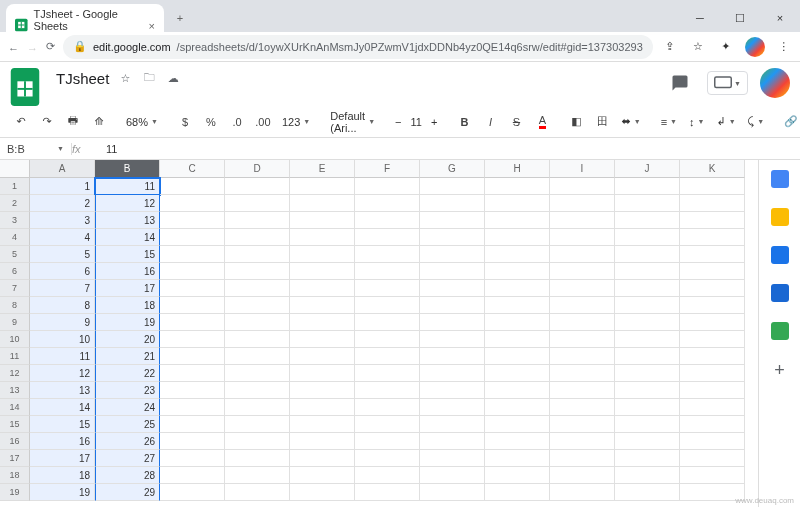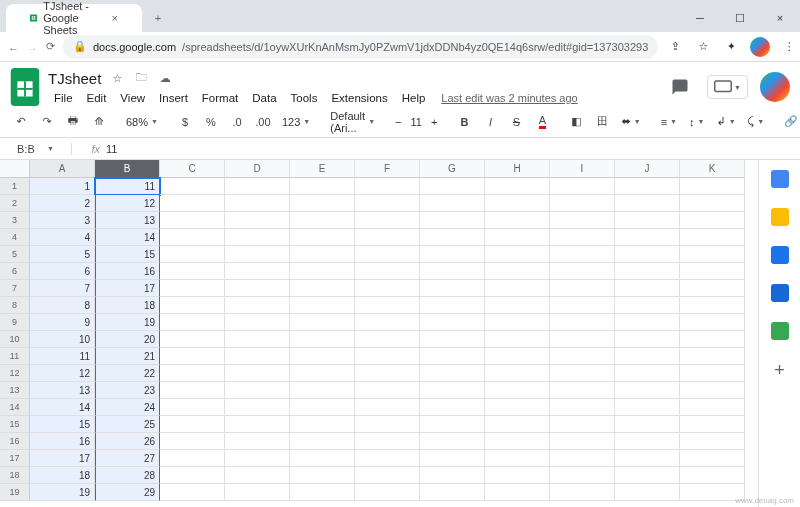--- a/index.html
+++ b/index.html
@@ -1,37 +1,37 @@
 <!DOCTYPE html>
 <html><head>
 <meta charset="utf-8">
 <style>
 * { box-sizing: border-box; margin: 0; padding: 0; font-family: Arial, sans-serif; }
 body { width: 800px; height: 507px; background: #fff; overflow: hidden; font-size: 11px; color: #333; }
 
 
 .browser-top { background: #dee1e6; height: 32px; display: flex; align-items: flex-end; }
-.tab { background: #fff; border-radius: 8px 8px 0 0; height: 28px; width: 136px; margin-left: 6px; display: flex; align-items: center; padding: 0 24px; gap: 6px; font-size: 11px; }
+.tab { background: #fff; border-radius: 8px 8px 0 0; height: 28px; width: 158px; margin-left: 6px; display: flex; align-items: flex-end; padding: 0 9px; gap: 6px; font-size: 11px; }
 .tab-favicon { width: 14px; height: 14px; }
 .tab-close { margin-left: auto; color: #666; cursor: pointer; }
 .new-tab { width: 24px; height: 24px; display: flex; align-items: center; justify-content: center; color: #666; margin-left: 4px; margin-bottom: 2px; }
 .win-ctrl { margin-left: auto; display: flex; }
 .win-btn { width: 40px; height: 28px; display: flex; align-items: center; justify-content: center; color: #333; }
 
 .browser-bar { background: #fff; height: 30px; display: flex; align-items: center; padding: 0 8px; gap: 8px; border-bottom: 1px solid #ddd; }
 .nav-btn { width: 22px; height: 22px; display: flex; align-items: center; justify-content: center; color: #5f6368; border-radius: 50%; }
 .nav-btn.disabled { color: #ccc; }
 .url-bar { flex: 1; background: #f1f3f4; border-radius: 14px; height: 24px; display: flex; align-items: center; padding: 0 10px; font-size: 11px; color: #5f6368; gap: 6px; }
 .url-bar .domain { color: #202124; }
 .ext-icons { display: flex; gap: 10px; align-items: center; }
 .ext-icon { width: 18px; height: 18px; display: flex; align-items: center; justify-content: center; }
 .avatar-sm { width: 20px; height: 20px; border-radius: 50%; background: linear-gradient(135deg,#4caf50,#2196f3,#f44336,#ffc107); }
 
 
-.sheets-header { display: flex; align-items: center; padding: 6px 10px 0 10px; gap: 8px; }
+.sheets-header { display: flex; align-items: flex-start; padding: 6px 10px 0 10px; gap: 16px; }
 .sheets-logo { width: 30px; height: 38px; }
 .title-area { flex: 1; }
 .title-row { display: flex; align-items: center; gap: 8px; height: 20px; }
 .doc-title { font-size: 15px; color: #202124; }
 .title-icon { color: #5f6368; width: 16px; height: 16px; display: flex; align-items: center; justify-content: center; }
 .menu-row { display: flex; gap: 2px; font-size: 11.5px; color: #202124; margin-top: 2px; align-items: center; }
 .menu-item { padding: 2px 6px; cursor: pointer; }
 .last-edit { color: #5f6368; text-decoration: underline; margin-left: 8px; font-size: 11px; }
 .header-right { display: flex; align-items: center; gap: 12px; }
 .hr-btn { width: 30px; height: 30px; display: flex; align-items: center; justify-content: center; color: #5f6368; border-radius: 4px; }
@@ -41,22 +41,22 @@
 
 
 .toolbar { display: flex; align-items: center; padding: 4px 10px; gap: 4px; border-bottom: 1px solid #ddd; height: 32px; }
 .tb-btn { min-width: 22px; height: 24px; display: flex; align-items: center; justify-content: center; color: #444; padding: 0 3px; font-size: 11px; }
 .tb-sep { width: 1px; height: 18px; background: #ddd; margin: 0 2px; }
 .tb-select { display: flex; align-items: center; gap: 3px; padding: 0 4px; font-size: 11px; }
 .tb-caret { font-size: 7px; color: #666; }
 
 
 .fx-row { display: flex; align-items: center; height: 22px; border-bottom: 1px solid #ddd; }
-.name-box { width: 72px; border-right: 1px solid #ddd; padding: 0 17px; font-size: 11px; color: #444; display:flex; align-items:center; justify-content: space-between; }
-.fx-label { width: 28px; text-align: right; font-style: italic; color: #999; font-size: 11px; }
+.name-box { width: 72px; border-right: 1px solid #ddd; padding: 0 7px; font-size: 11px; color: #444; display:flex; align-items:center; justify-content: space-between; }
+.fx-label { width: 28px; text-align: left; font-style: italic; color: #999; font-size: 11px; }
 .fx-input { flex: 1; padding: 0 6px; font-size: 11px; }
 
 
 .grid-wrap { display: flex; height: 354px; }
 .grid { flex: 1; overflow: hidden; position: relative; }
 .col-headers { display: flex; height: 18px; }
 .corner { width: 30px; border-right: 1px solid #ccc; border-bottom: 1px solid #ccc; background: #f8f9fa; }
 .col-h { width: 65px; border-right: 1px solid #ddd; border-bottom: 1px solid #ccc; background: #f8f9fa; text-align: center; font-size: 10px; color: #666; line-height: 18px; }
 .col-h.sel-h { background: #5f6368; color: #fff; }
 .col-h.sel-light { background: #e8eaed; }
@@ -96,21 +96,21 @@
     <div class="win-btn">×</div>
   </div>
 </div>
 
 <div class="browser-bar">
   <div class="nav-btn">←</div>
   <div class="nav-btn disabled">→</div>
   <div class="nav-btn">⟳</div>
   <div class="url-bar">
     <span>🔒</span>
-    <span class="domain">docs.google.com</span>
+    <span class="domain">edit.google.com</span>
       <span>/spreadsheets/d/1oywXUrKnAnMsmJy0PZwmV1jdxDDNb4yz0QE14q6srw/edit#gid=137303293</span>
   </div>
   <div class="ext-icons">
     <div class="ext-icon">⇪</div>
     <div class="ext-icon">☆</div>
     <div class="ext-icon">✦</div>
     <div class="avatar-sm"></div>
     <div class="ext-icon">⋮</div>
   </div>
 </div>
@@ -122,32 +122,20 @@
       <line x1="7" y1="22" x2="23" y2="22" stroke="#0f9d58" stroke-width="2"></line>
       <line x1="15" y1="14" x2="15" y2="30" stroke="#0f9d58" stroke-width="2"></line>
     </svg>
   <div class="title-area">
     <div class="title-row">
       <span class="doc-title">TJsheet</span>
       <span class="title-icon">☆</span>
       <span class="title-icon">🗀</span>
       <span class="title-icon">☁</span>
     </div>
-    <div class="menu-row" id="menu-bar">
-        <span class="menu-item">File</span>
-        <span class="menu-item">Edit</span>
-        <span class="menu-item">View</span>
-        <span class="menu-item">Insert</span>
-        <span class="menu-item">Format</span>
-        <span class="menu-item">Data</span>
-        <span class="menu-item">Tools</span>
-        <span class="menu-item">Extensions</span>
-        <span class="menu-item">Help</span>
-        <span class="last-edit">Last edit was 2 minutes ago</span>
-      </div>
   </div>
   <div class="header-right">
     <div class="hr-btn">
         <svg width="18" height="18" viewBox="0 0 24 24">
           <path fill="#5f6368" d="M20 2H4a2 2 0 00-2 2v18l4-4h14a2 2 0 002-2V4a2 2 0 00-2-2z"></path>
         </svg>
       </div>
     <div class="present-btn">
         <svg width="18" height="14" viewBox="0 0 24 18">
           <rect x="1" y="1" width="22" height="14" rx="2" fill="none" stroke="#5f6368" stroke-width="2"></rect>

